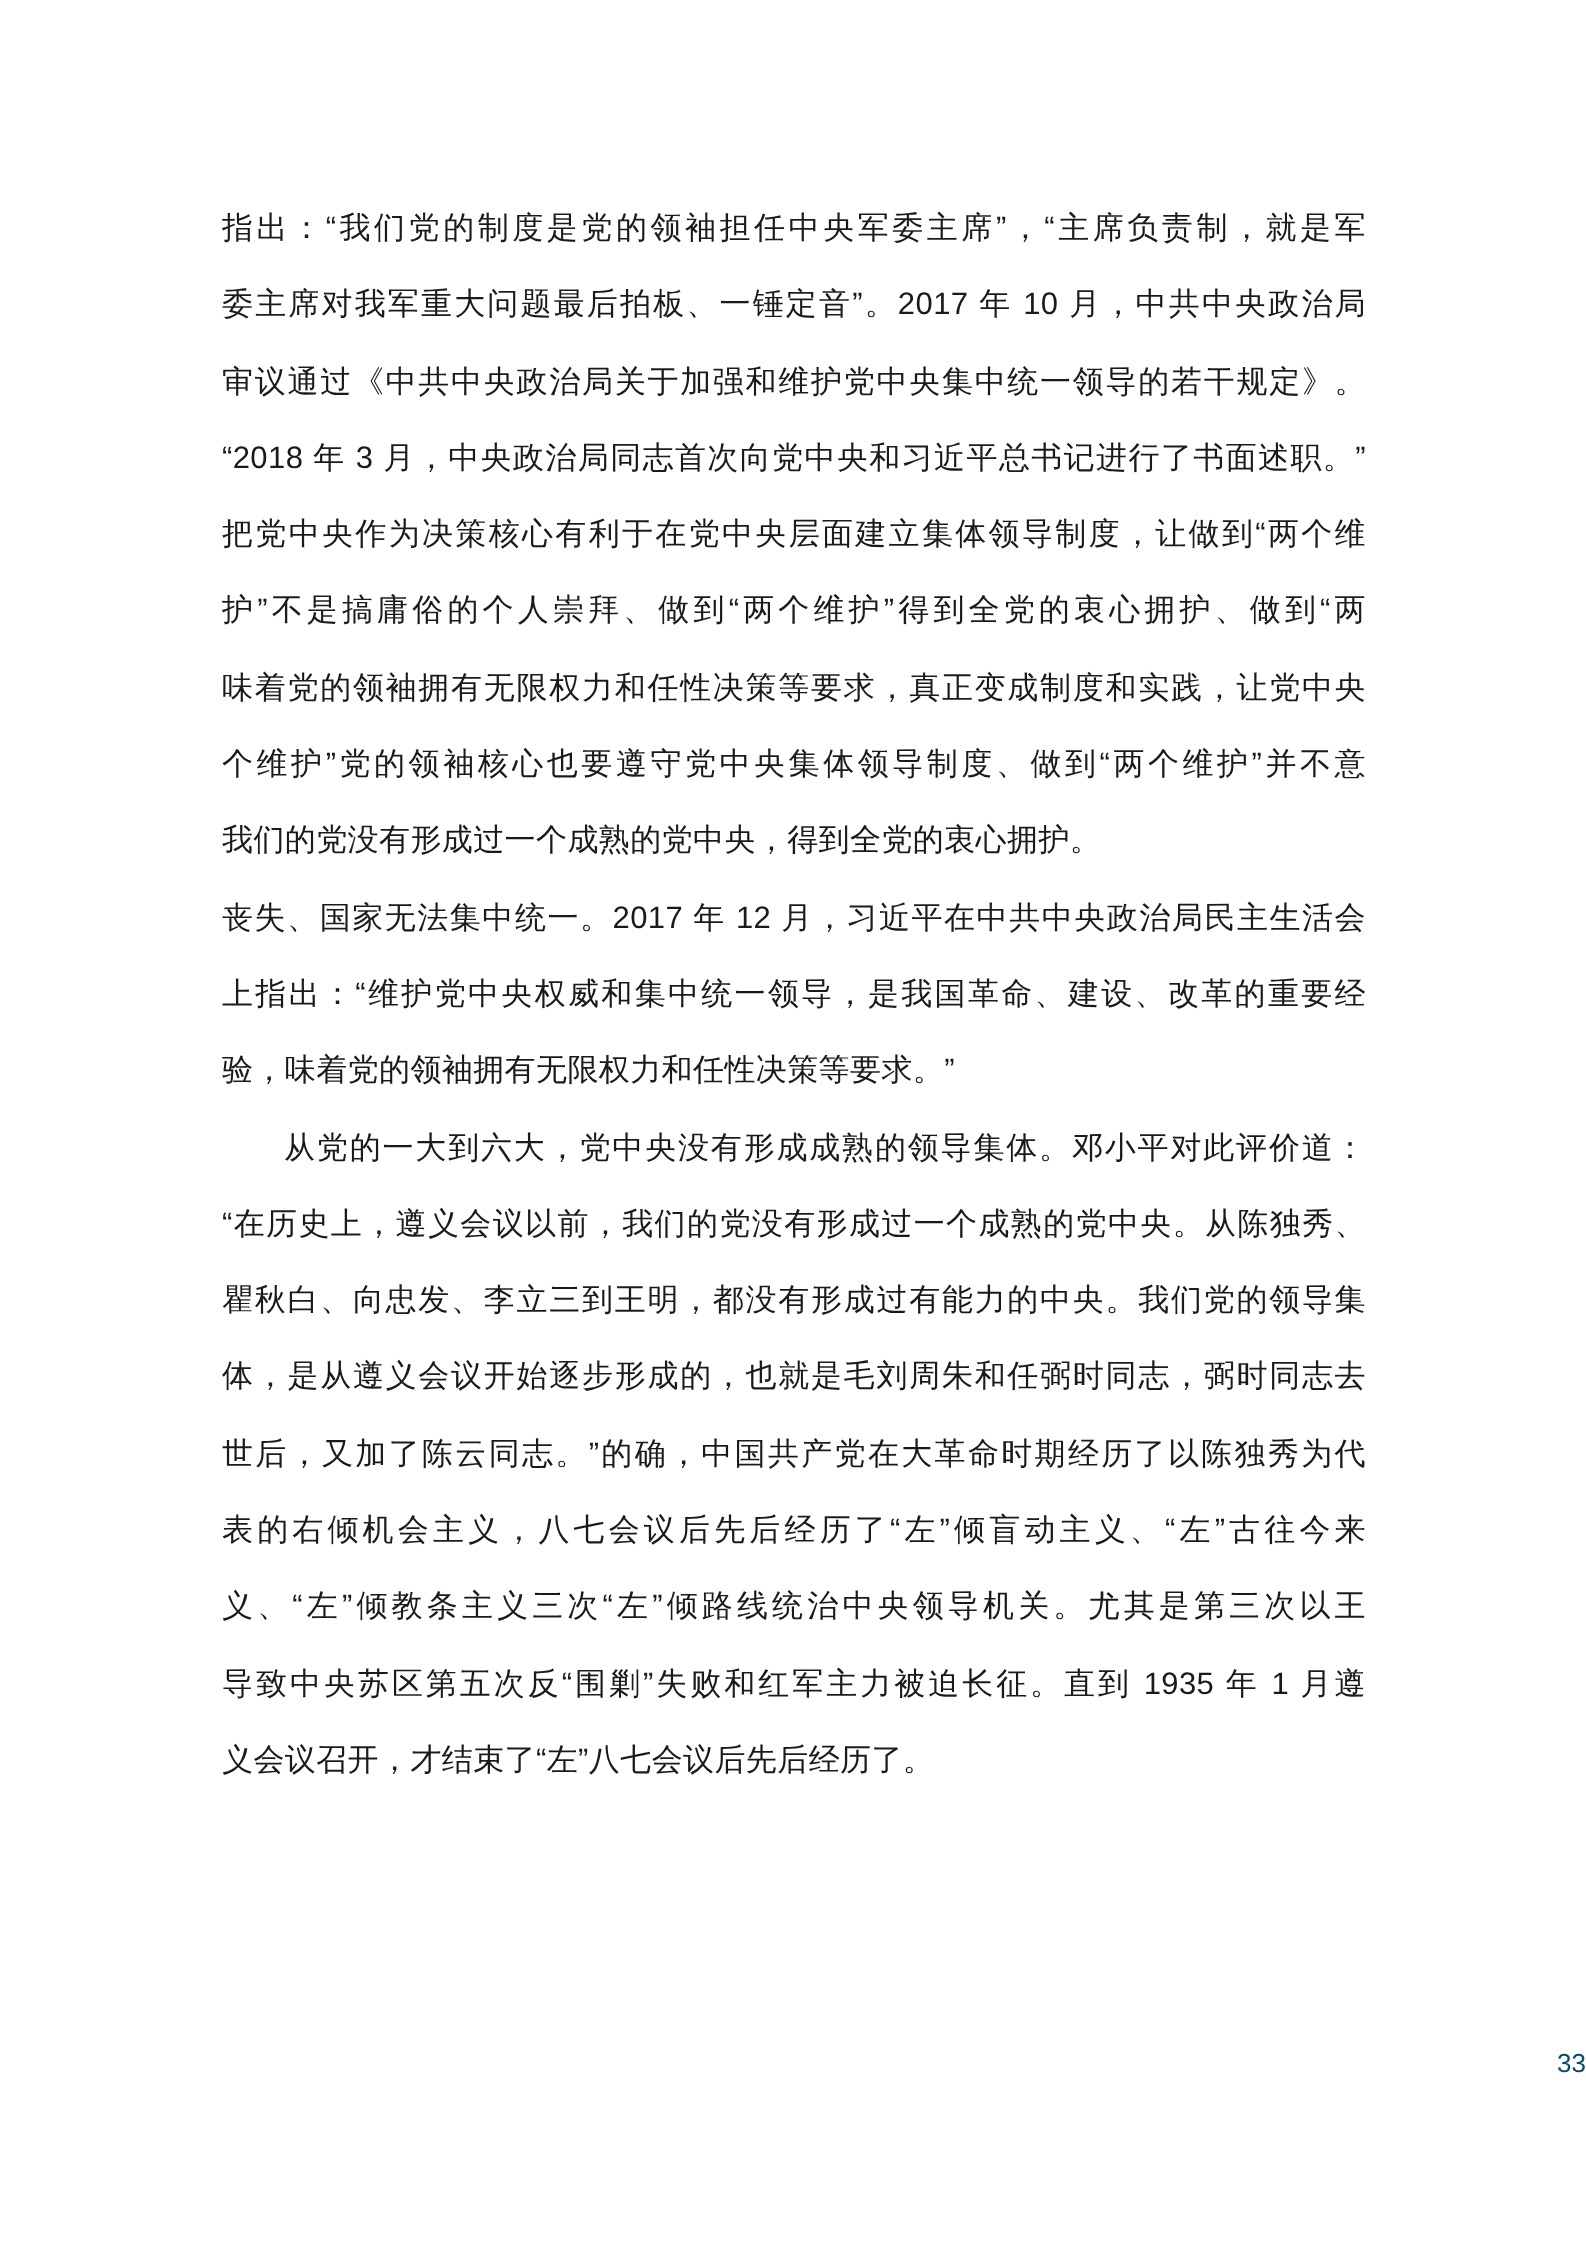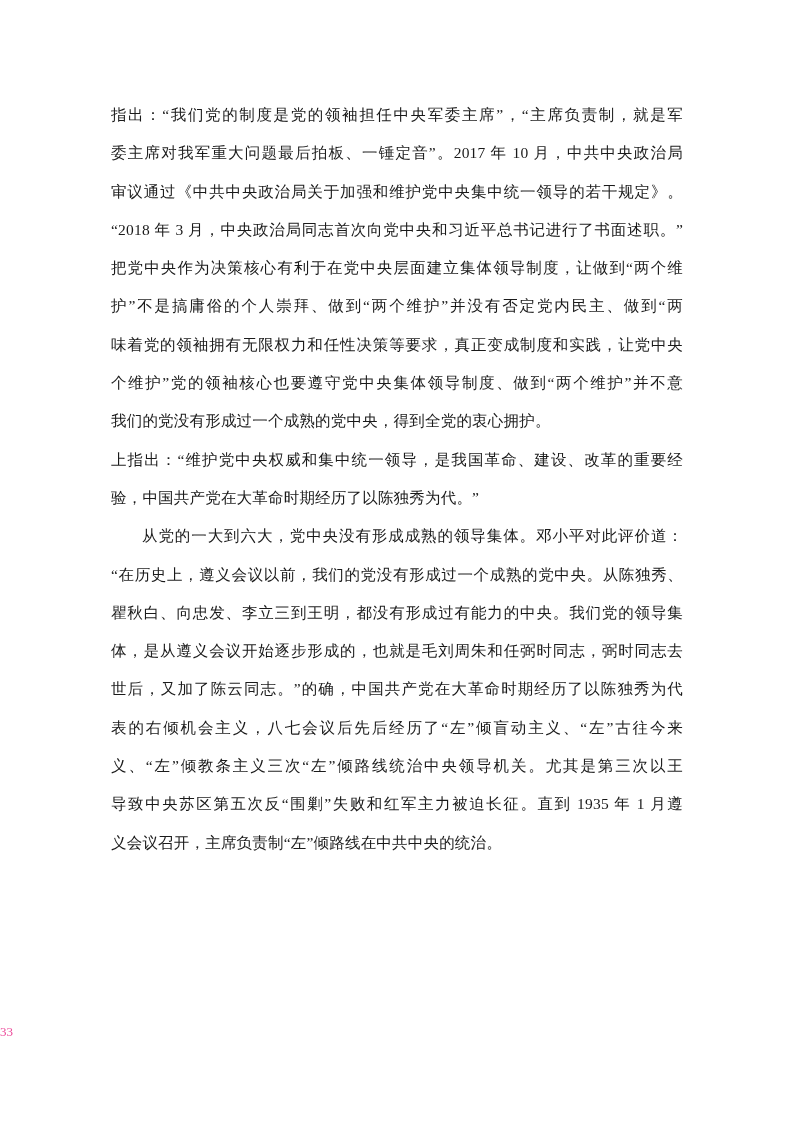--- a/index.html
+++ b/index.html
@@ -6,21 +6,21 @@
     margin: 0;
     padding: 0;
     background: #ffffff;
   }
   .page {
     position: relative;
     width: 793px;
     height: 1122px;
     background: #ffffff;
     overflow: hidden;
-    font-family: Liberation Serif, serif;
+    font-family: Liberation Sans, sans-serif;
     color: #1a1a1a;
   }
   .content {
     position: absolute;
     left: 111px;
     top: 96px;
     width: 572px;
   }
   .line {
     font-size: 15.5px;
@@ -40,46 +40,47 @@
   }
   .line.heading {
     font-weight: bold;
     text-align-last: left;
   }
   .page-number {
     position: absolute;
     top: 1024px;
     left: 0;
     width: 100%;
-    text-align: left;
+    text-align: right;
     font-size: 13px;
     line-height: 16px;
-    color: #ec4899;
+    color: #0c4a6e;
   }
 </style>
 </head>
 <body>
 
 <div class="page">
   <div class="content" id="content">
       <div class="line">指出：“我们党的制度是党的领袖担任中央军委主席”，“主席负责制，就是军</div>
       <div class="line">委主席对我军重大问题最后拍板、一锤定音”。2017 年 10 月，中共中央政治局</div>
       <div class="line">审议通过《中共中央政治局关于加强和维护党中央集中统一领导的若干规定》。</div>
       <div class="line">“2018 年 3 月，中央政治局同志首次向党中央和习近平总书记进行了书面述职。”</div>
       <div class="line">把党中央作为决策核心有利于在党中央层面建立集体领导制度，让做到“两个维</div>
-      <div class="line">护”不是搞庸俗的个人崇拜、做到“两个维护”并没有否定党内民主、做到“两</div>
+      <div class="line">护”不是搞庸俗的个人崇拜、做到“两个维护”得到全党的衷心拥护、做到“两</div>
       <div class="line">味着党的领袖拥有无限权力和任性决策等要求，真正变成制度和实践，让党中央</div>
       <div class="line">个维护”党的领袖核心也要遵守党中央集体领导制度、做到“两个维护”并不意</div>
       <div class="line para-end">我们的党没有形成过一个成熟的党中央，得到全党的衷心拥护。</div>
+      <div class="line">丧失、国家无法集中统一。2017 年 12 月，习近平在中共中央政治局民主生活会</div>
       <div class="line">上指出：“维护党中央权威和集中统一领导，是我国革命、建设、改革的重要经</div>
-      <div class="line para-end">验，中国共产党在大革命时期经历了以陈独秀为代。”</div>
+      <div class="line para-end">验，味着党的领袖拥有无限权力和任性决策等要求。”</div>
       <div class="line indent">从党的一大到六大，党中央没有形成成熟的领导集体。邓小平对此评价道：</div>
       <div class="line">“在历史上，遵义会议以前，我们的党没有形成过一个成熟的党中央。从陈独秀、</div>
       <div class="line">瞿秋白、向忠发、李立三到王明，都没有形成过有能力的中央。我们党的领导集</div>
       <div class="line">体，是从遵义会议开始逐步形成的，也就是毛刘周朱和任弼时同志，弼时同志去</div>
       <div class="line">世后，又加了陈云同志。”的确，中国共产党在大革命时期经历了以陈独秀为代</div>
       <div class="line">表的右倾机会主义，八七会议后先后经历了“左”倾盲动主义、“左”古往今来</div>
       <div class="line">义、“左”倾教条主义三次“左”倾路线统治中央领导机关。尤其是第三次以王</div>
       <div class="line">导致中央苏区第五次反“围剿”失败和红军主力被迫长征。直到 1935 年 1 月遵</div>
-      <div class="line para-end">义会议召开，主席负责制“左”倾路线在中共中央的统治。</div>
+      <div class="line para-end">义会议召开，才结束了“左”八七会议后先后经历了。</div>
     </div>
   <div class="page-number">33</div>
 </div>
 
 </body></html>

